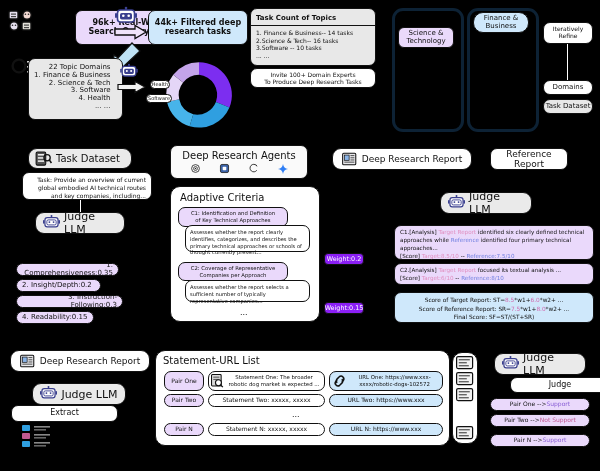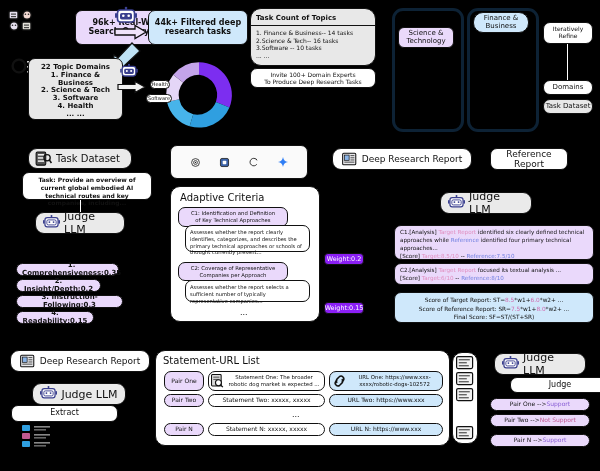--- a/index.html
+++ b/index.html
@@ -10,21 +10,21 @@
   .card{background:#fff;border:1.6px solid #111;border-radius:7px;
         display:flex;align-items:center;justify-content:center;text-align:center;
         line-height:1.12;}
   .lilac{background:#ead9fb;}
   .lightblue{background:#cfe8fb;}
   .grey{background:#e8e8e8;}
   .white{background:#fff;}
   .title-pill{background:#eaeaea;border:1.6px solid #111;border-radius:9px;
               display:flex;align-items:center;gap:4px;padding:0 7px;}
   .panel{background:#fff;border:1.8px solid #111;border-radius:10px;}
-  .txt-left{justify-content:flex-start;text-align:center;padding:3px 5px;font-weight:bold;}
+  .txt-left{justify-content:flex-start;text-align:right;padding:3px 5px;}
   .bold{font-weight:bold;}
   .mini{font-size:5.2px;}
   .s6{font-size:6px;}
   .s7{font-size:7px;}
   .s8{font-size:8px;}
   .s9{font-size:9px;}
   .s10{font-size:10px;}
   .s11{font-size:11px;}
   .arrow{position:absolute;}
   .phone{position:absolute;border:3px solid #0d2235;border-radius:11px;background:#000;}
@@ -130,21 +130,21 @@
     <path d="M39,16 A42,42 0 0,1 -12,40 L-7.4,24.8 A26,26 0 0,0 21.7,8.9 Z" fill="#2f9fe0"></path>
     <path d="M-12,40 A42,42 0 0,1 -41,9 L-25.4,5.6 A26,26 0 0,0 -7.4,24.8 Z" fill="#47b4ea"></path>
     <path d="M-41,9 A42,42 0 0,1 -33,-26 L-20.4,-16.1 A26,26 0 0,0 -25.4,5.6 Z" fill="#e4d6f7"></path>
     <path d="M-33,-26 A42,42 0 0,1 0,-42 L0,-26 A26,26 0 0,0 -20.4,-16.1 Z" fill="#c4a4ea"></path>
   </g>
 </svg>
 </div>
 <div class="abs mini card white" style="left:150px;top:80px;width:20px;height:9px;font-size:5px;">Health</div>
 <div class="abs mini card white" style="left:146px;top:94px;width:26px;height:9px;font-size:5px;">Software</div>
 
-<div class="abs card grey" style="left:250px;top:8px;width:126px;height:58px;flex-direction:column;align-items:stretch;padding:0;border-radius:11px;">
+<div class="abs card grey" style="left:250px;top:8px;width:126px;height:58px;flex-direction:column;align-items:stretch;padding:0;">
   <div class="s7 bold" style="padding:3px 5px;border-bottom:1.4px solid #111;text-align:left;">Task Count of Topics</div>
   <div class="s6" style="padding:3px 5px;text-align:left;white-space:pre-line;line-height:1.25;">1. Finance &amp; Business-- 14 tasks
 2.Science &amp; Tech-- 16 tasks
 3.Software -- 10 tasks
 ... ...</div>
 </div>
 <div class="abs card white s6" style="left:250px;top:68px;width:126px;height:20px;white-space:pre-line;line-height:1.2;">Invite 100+ Domain Experts
 To Produce Deep Research Tasks</div>
 
 <div class="phone" style="left:392px;top:8px;width:66px;height:118px;"></div>
@@ -188,20 +188,21 @@
   </svg>
   <span class="s11">Judge LLM</span>
 </div>
 
 <div class="abs card lilac s7 txt-left" style="left:16px;top:263px;width:103px;height:13px;">1. Comprehensiveness:0.35</div>
 <div class="abs card lilac s7 txt-left" style="left:16px;top:279px;width:85px;height:13px;">2. Insight/Depth:0.2</div>
 <div class="abs card lilac s7 txt-left" style="left:16px;top:295px;width:107px;height:13px;">3. Instruction-Following:0.3</div>
 <div class="abs card lilac s7 txt-left" style="left:16px;top:311px;width:78px;height:13px;">4. Readability:0.15</div>
 
 <div class="abs card white" style="left:170px;top:145px;width:138px;height:34px;flex-direction:column;justify-content:center;gap:2px;background:#fafafa;">
+  <div class="s10">Deep Research Agents</div>
   <div style="display:flex;gap:20px;align-items:center;">
     <svg width="9" height="9" viewBox="0 0 12 12">
       <circle cx="6" cy="6" r="5.2" fill="none" stroke="#222" stroke-width="1.1"></circle>
       <circle cx="6" cy="6" r="2.6" fill="none" stroke="#222" stroke-width="1"></circle>
       <circle cx="6" cy="6" r="1" fill="#222"></circle>
     </svg>
     <svg width="9" height="9" viewBox="0 0 12 12">
       <rect x="0.6" y="0.6" width="10.8" height="10.8" rx="2" fill="#3c63a8" stroke="#111" stroke-width="1"></rect>
       <rect x="3.6" y="3.6" width="4.8" height="4.8" rx="1" fill="#fff"></rect>
     </svg>

